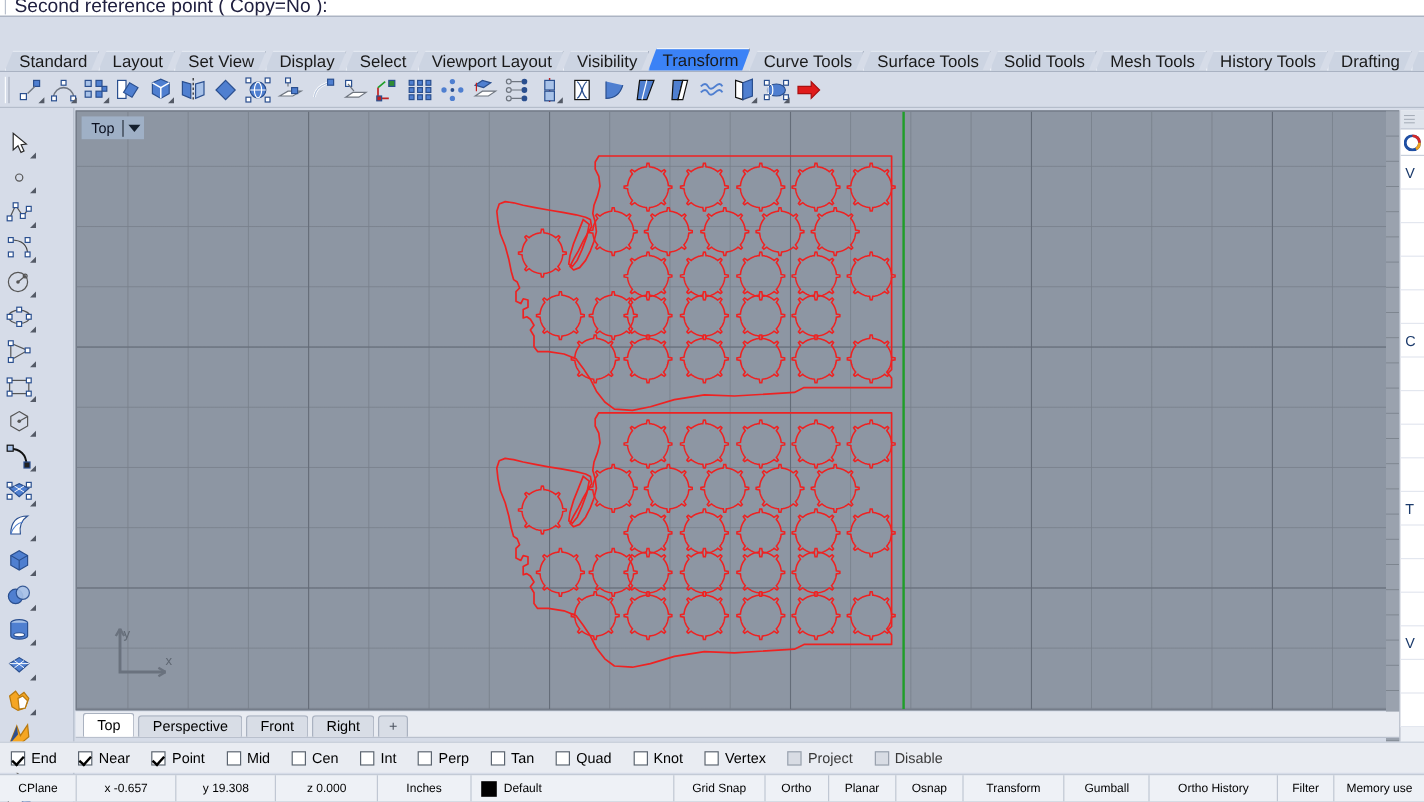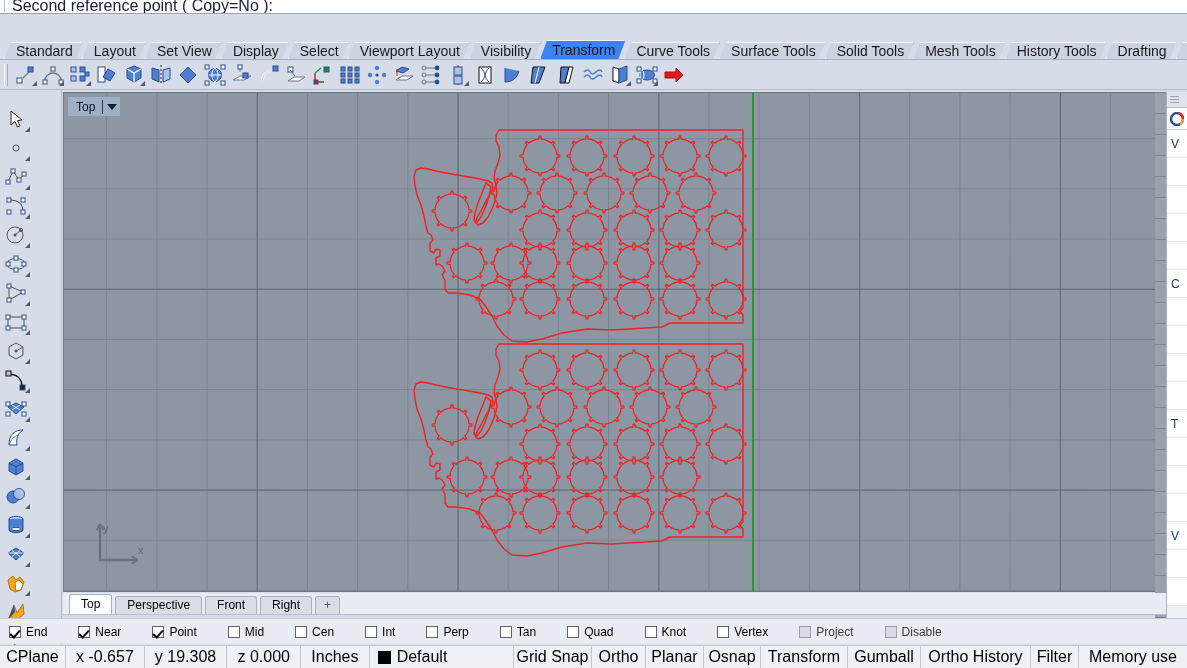--- a/index.html
+++ b/index.html
@@ -157,21 +157,21 @@
     border:1px solid #aab2c0; border-bottom:none;
     border-radius:3px 3px 0 0; margin-right:3px; cursor:default;
   }
   .vtab.active{ background:#ffffff; height:20px; line-height:19px; font-weight:400; }
   .vtab.plus{ padding:0 8px; color:#4a525f; }
 
   
   .osnap{
     position:absolute; left:0; top:618px; width:1187px; height:26px;
     background:#e9ecf2; border-top:1px solid #c3cad6;
-    display:flex; align-items:center; padding-left:9px; gap:17px;
+    display:flex; align-items:center; padding-left:9px; gap:4px;
   }
   .osnap-item{
     display:flex; align-items:center; margin-right:14px; cursor:default;
     font-size:12px;
   }
   .cbx{
     width:12px; height:12px; background:#fff;
     border:1px solid #5b6470; margin-right:5px;
     position:relative; flex:none;
   }
@@ -180,21 +180,21 @@
     width:4px; height:8px; border:solid #000;
     border-width:0 2px 2px 0; transform:rotate(42deg);
   }
   .osnap-item.disabled .cbx{ background:#d8dce4; border-color:#9aa2ae; }
   .osnap-item.disabled{ color:#3a3a3a; }
 
   
   .statusbar{
     position:absolute; left:0; top:645px; width:1187px; height:23px;
     background:#eef1f6; border-top:1px solid #c3cad6;
-    display:flex; align-items:stretch; font-size:16px;
+    display:flex; align-items:stretch; font-size:10px;
   }
   .sb{
     display:flex; align-items:center; justify-content:center;
     border-right:1px solid #c0c7d3; padding:0 10px; white-space:nowrap;
     cursor:default;
   }
   .sb.bold{ font-weight:400; }
   .sb.swatch{ justify-content:flex-start; padding-left:8px; }
   .swatch-box{ width:13px; height:13px; background:#000; margin-right:6px; }
 

